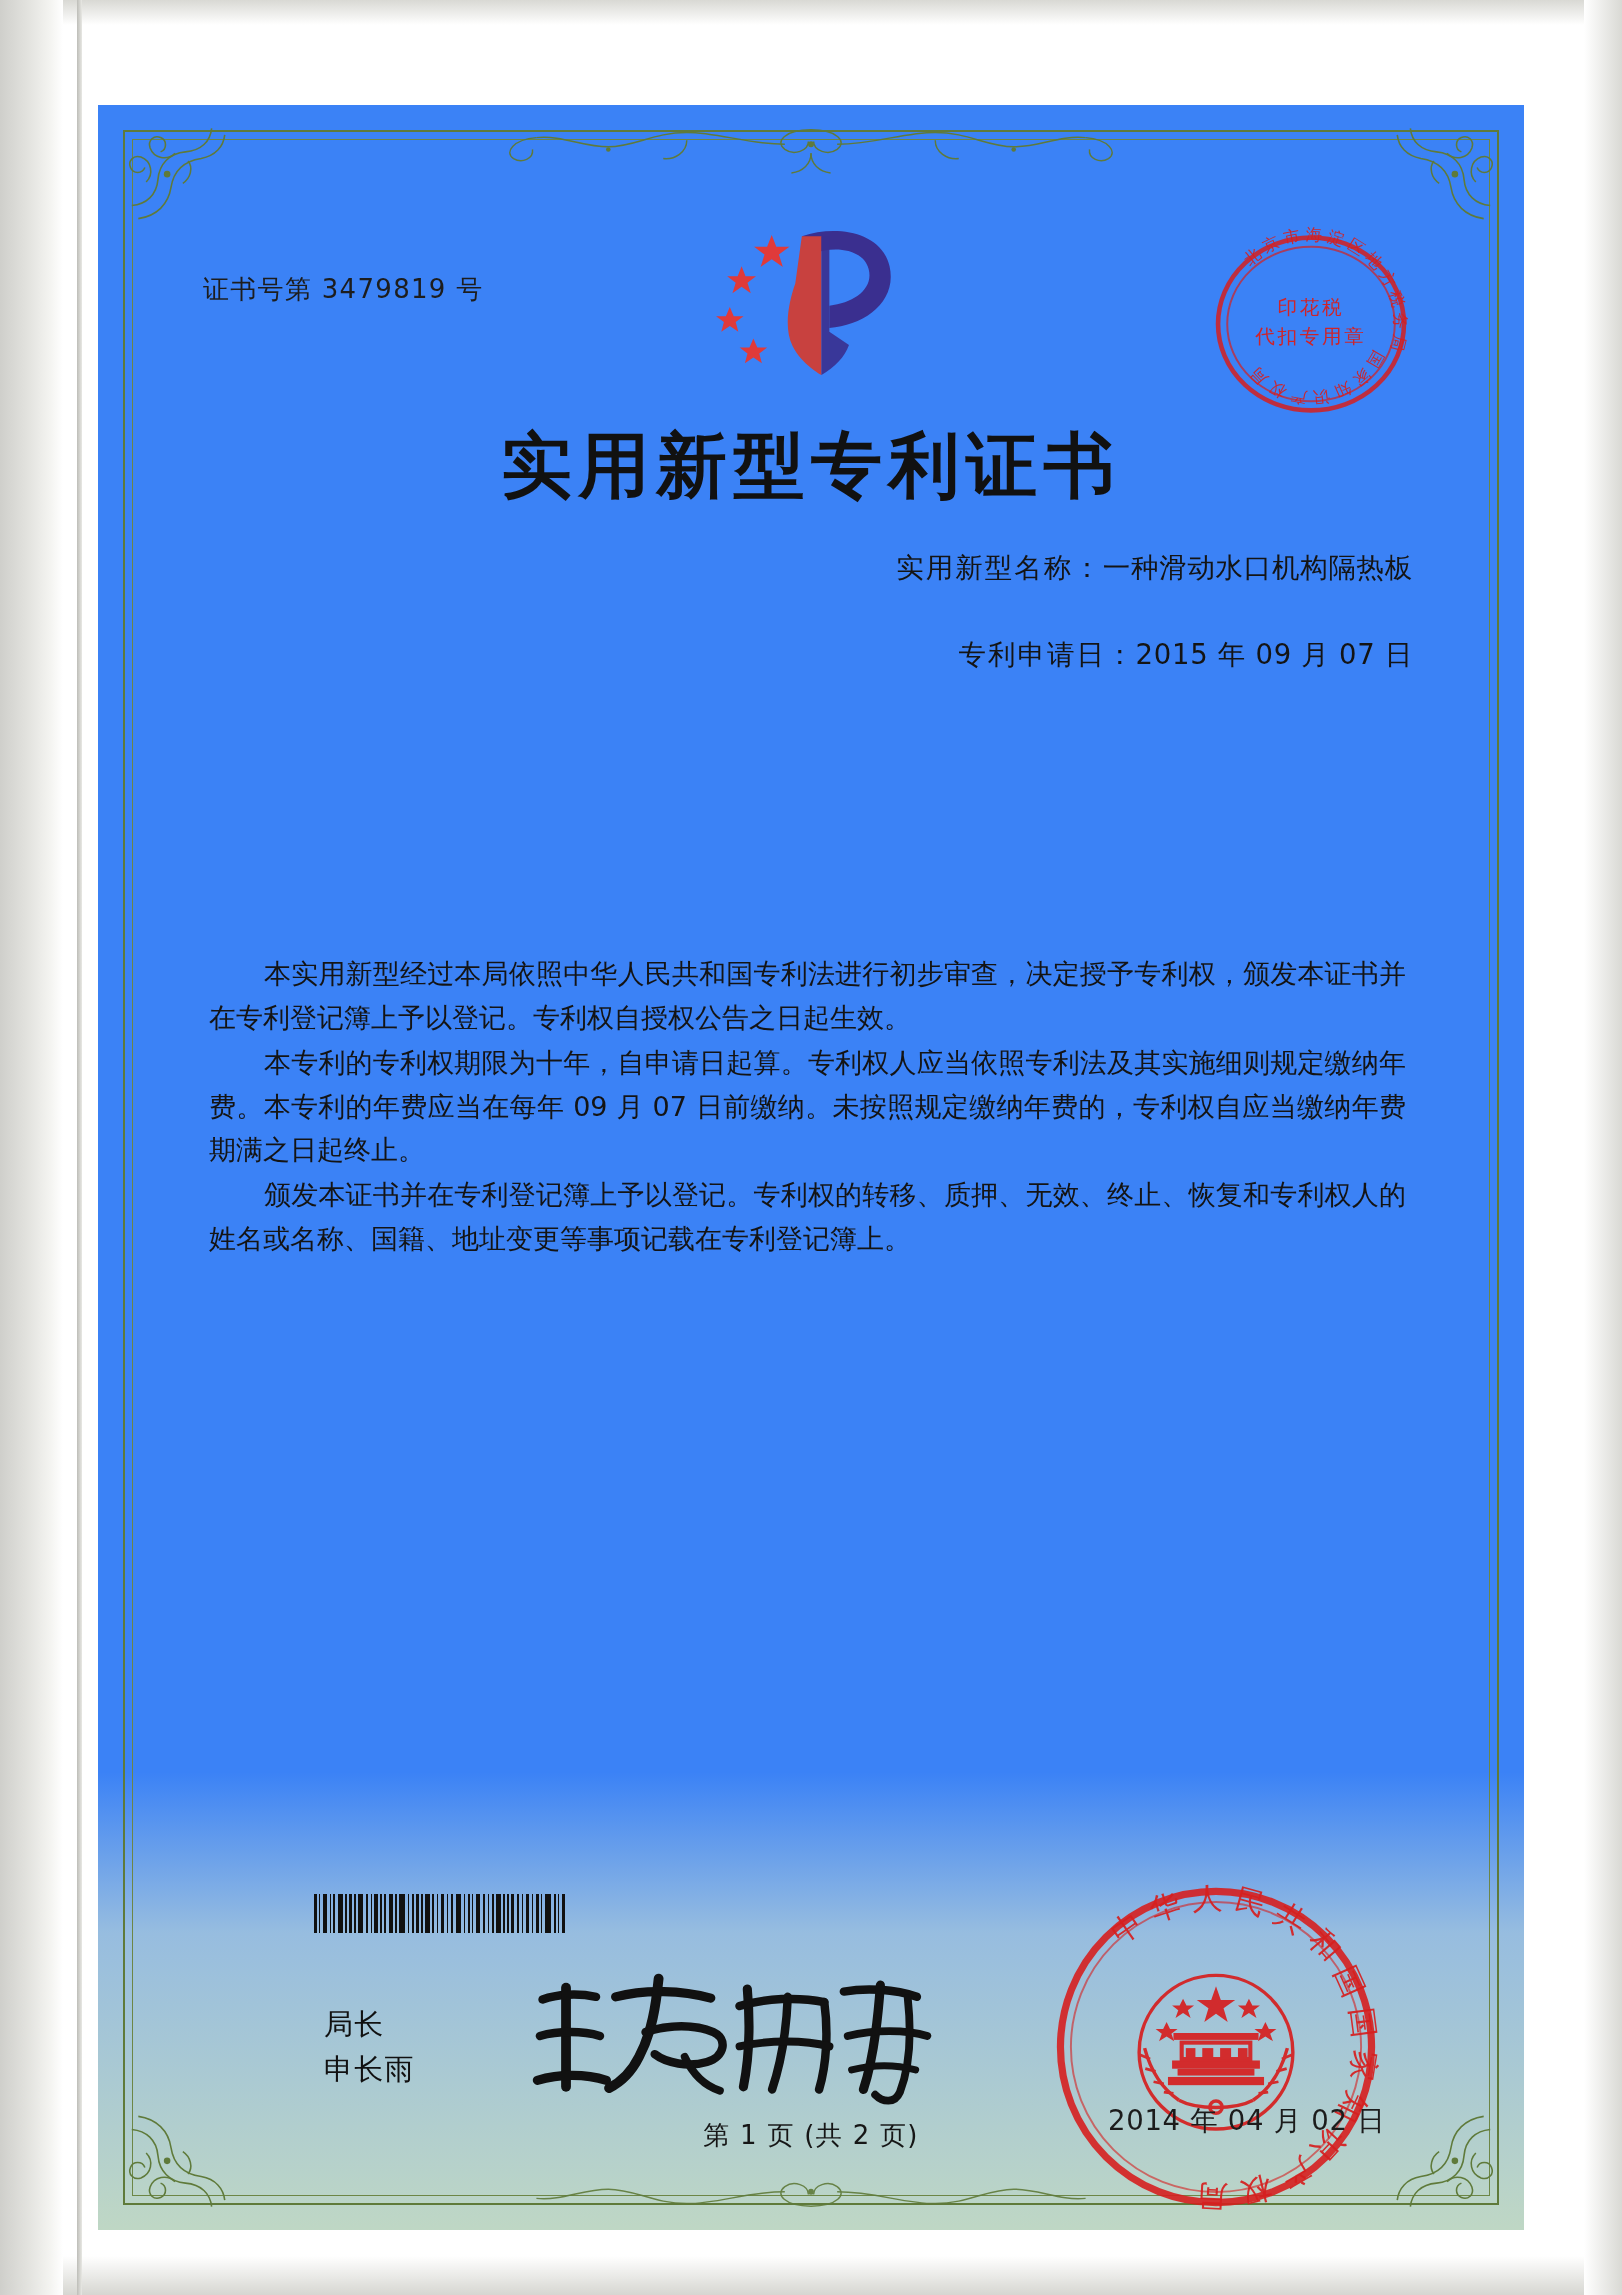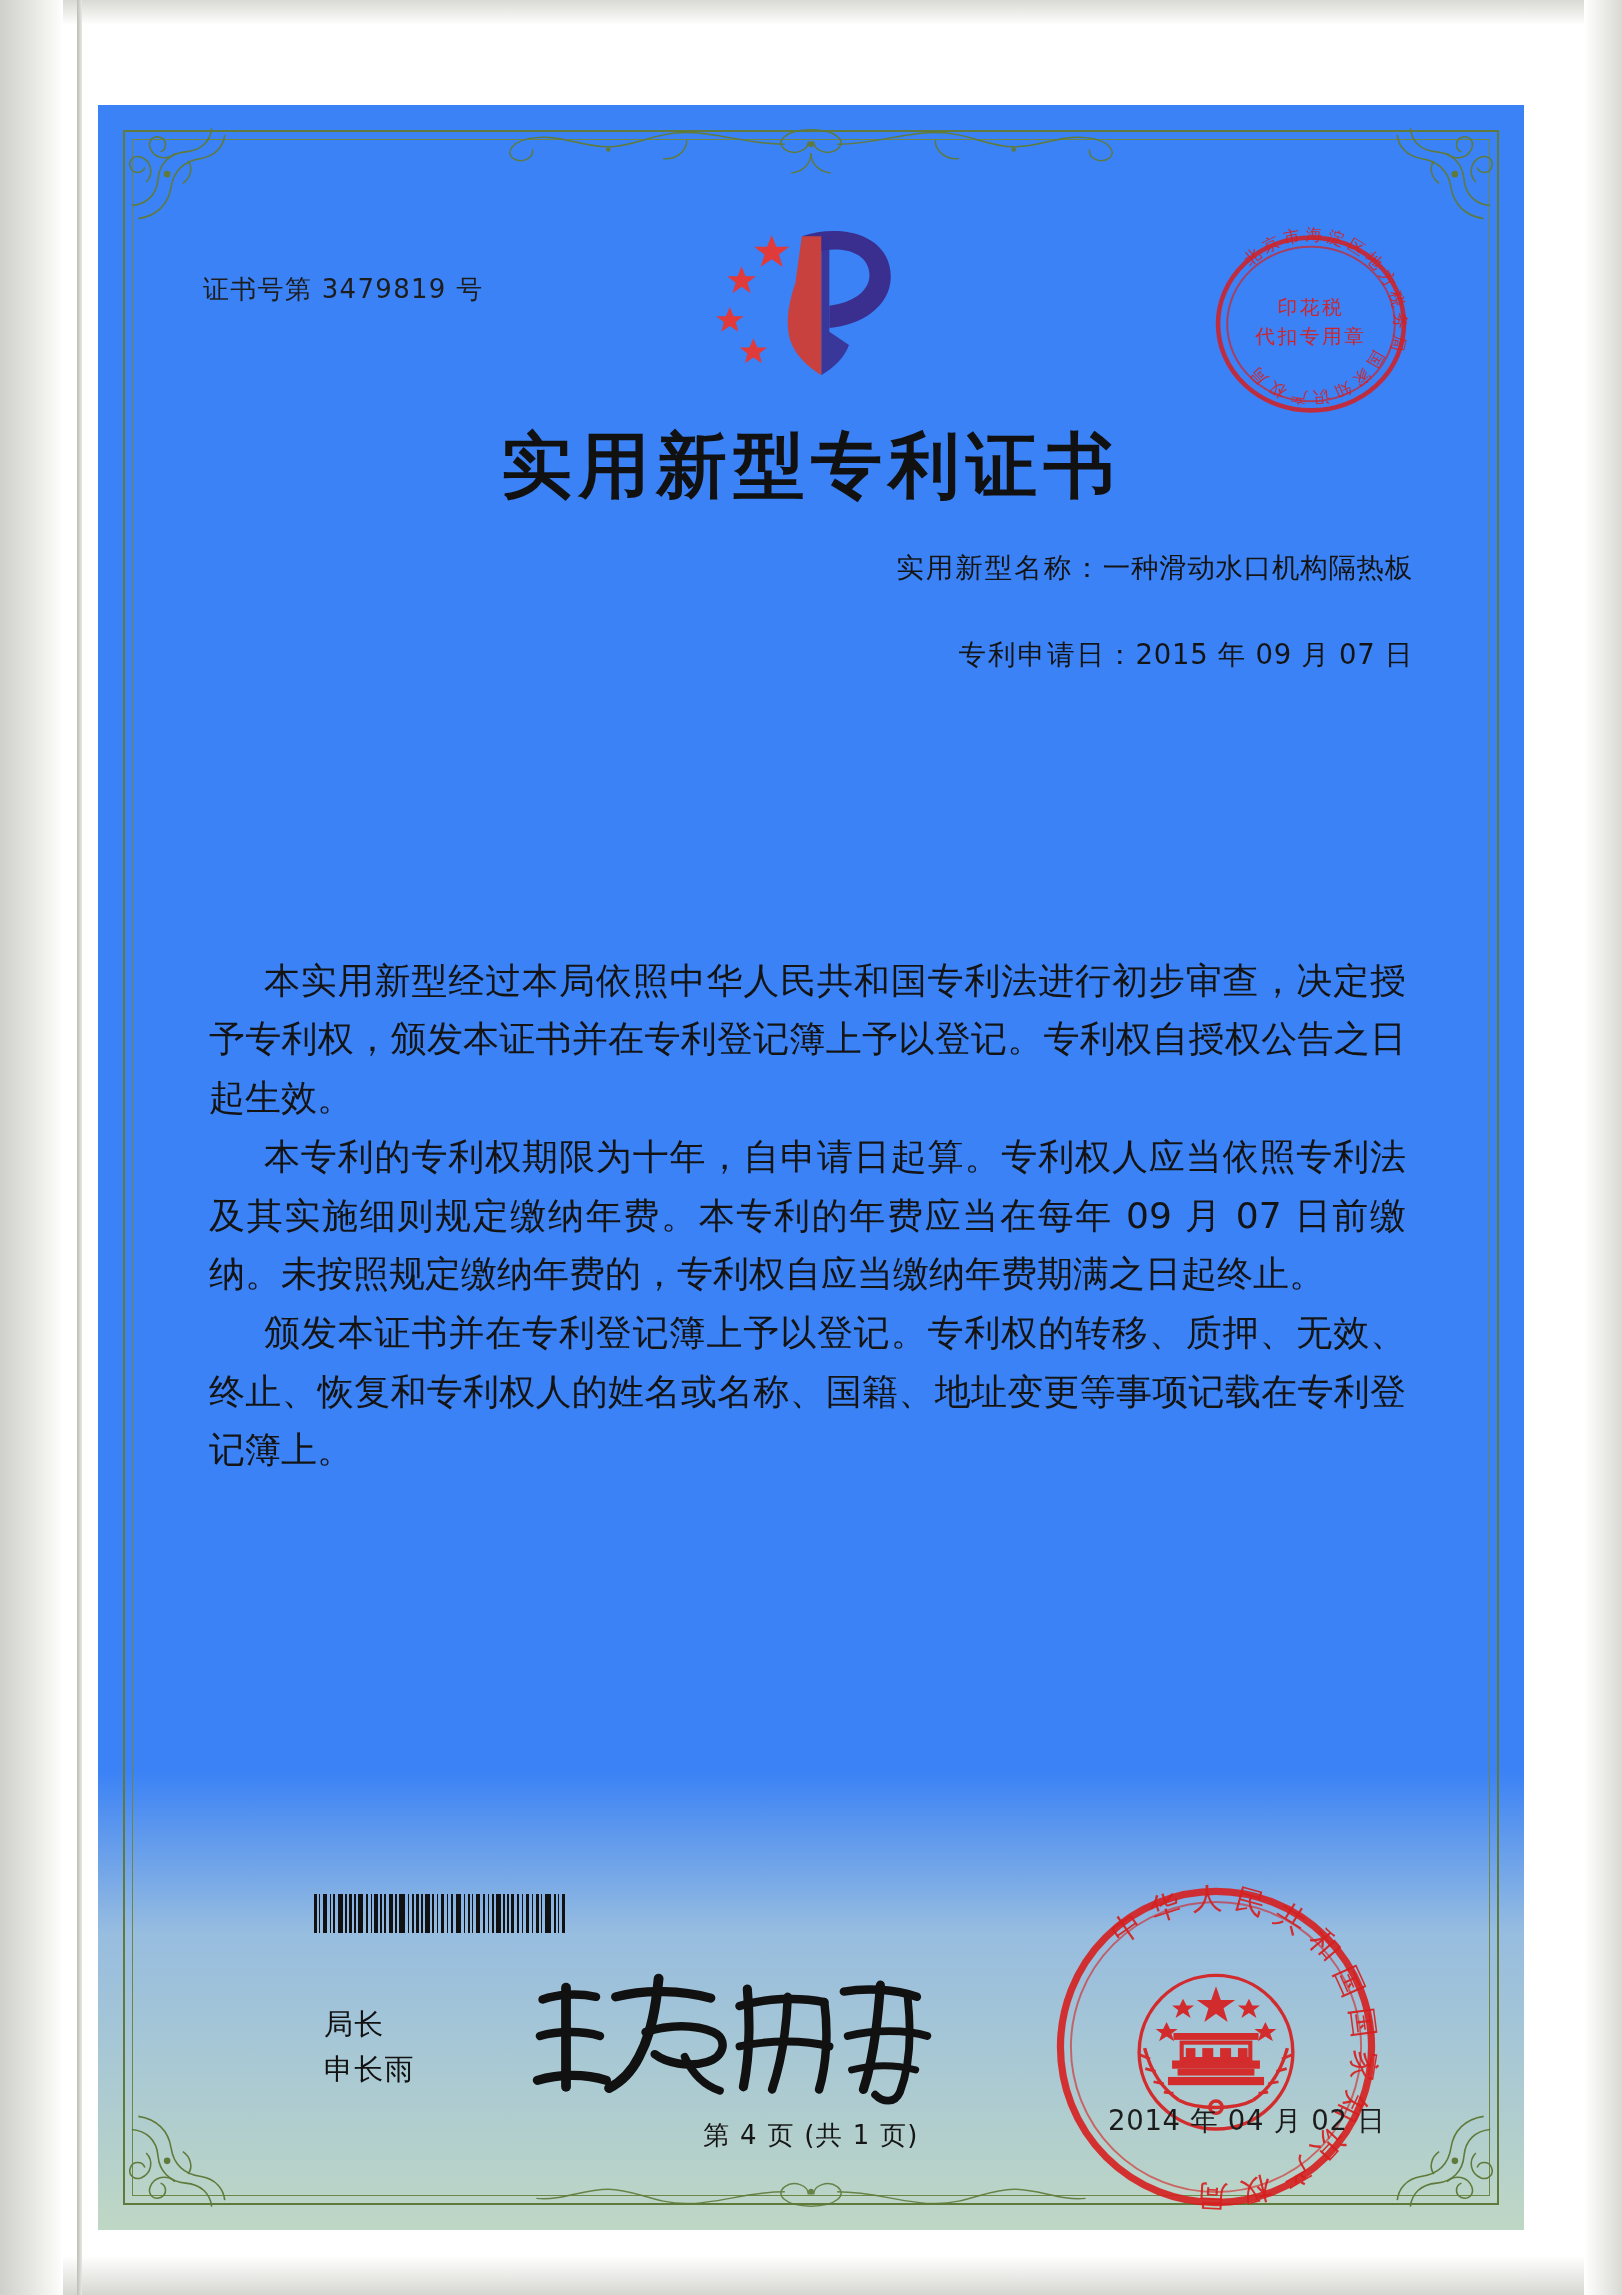--- a/index.html
+++ b/index.html
@@ -166,21 +166,21 @@
     letter-spacing: 0.7px;
     font-family: "DejaVu Sans", sans-serif;
   }
   .field .lbl { letter-spacing: 2px; }
 
   .paragraphs {
     position: absolute;
     left: 111px;
     top: 847px;
     width: 1197px;
-    font-size: 36px;
+    font-size: 27px;
     line-height: 1.62;
     color: #141414;
     text-align: justify;
     font-family: "DejaVu Sans", sans-serif;
   }
   .paragraphs p {
     margin: 0 0 1.3px 0;
     text-indent: 55px;
   }
 
@@ -516,16 +516,16 @@
         <path d="M-96 10 l -14 -6 M-88 28 l -15 -4 M-76 46 l -15 -3 M-62 60 l -14 -2" stroke="#d61f1f" stroke-width="4"></path>
         <path d="M96 10 l 14 -6 M88 28 l 15 -4 M76 46 l 15 -3 M62 60 l 14 -2" stroke="#d61f1f" stroke-width="4"></path>
         <path d="M-54 70 C -28 84, 28 84, 54 70" fill="none" stroke="#d61f1f" stroke-width="5"></path>
         <circle cx="0" cy="80" r="9" fill="none" stroke="#d61f1f" stroke-width="5"></circle>
       </g>
     </svg>
   </div>
 
   <div class="seal-date">2014 年 04 月 02 日</div>
 
-  <div class="page-no">第 4 页 (共 1 页)</div>
+  <div class="page-no">第 1 页 (共 2 页)</div>
 
 </div>
 
 
 </body></html>

